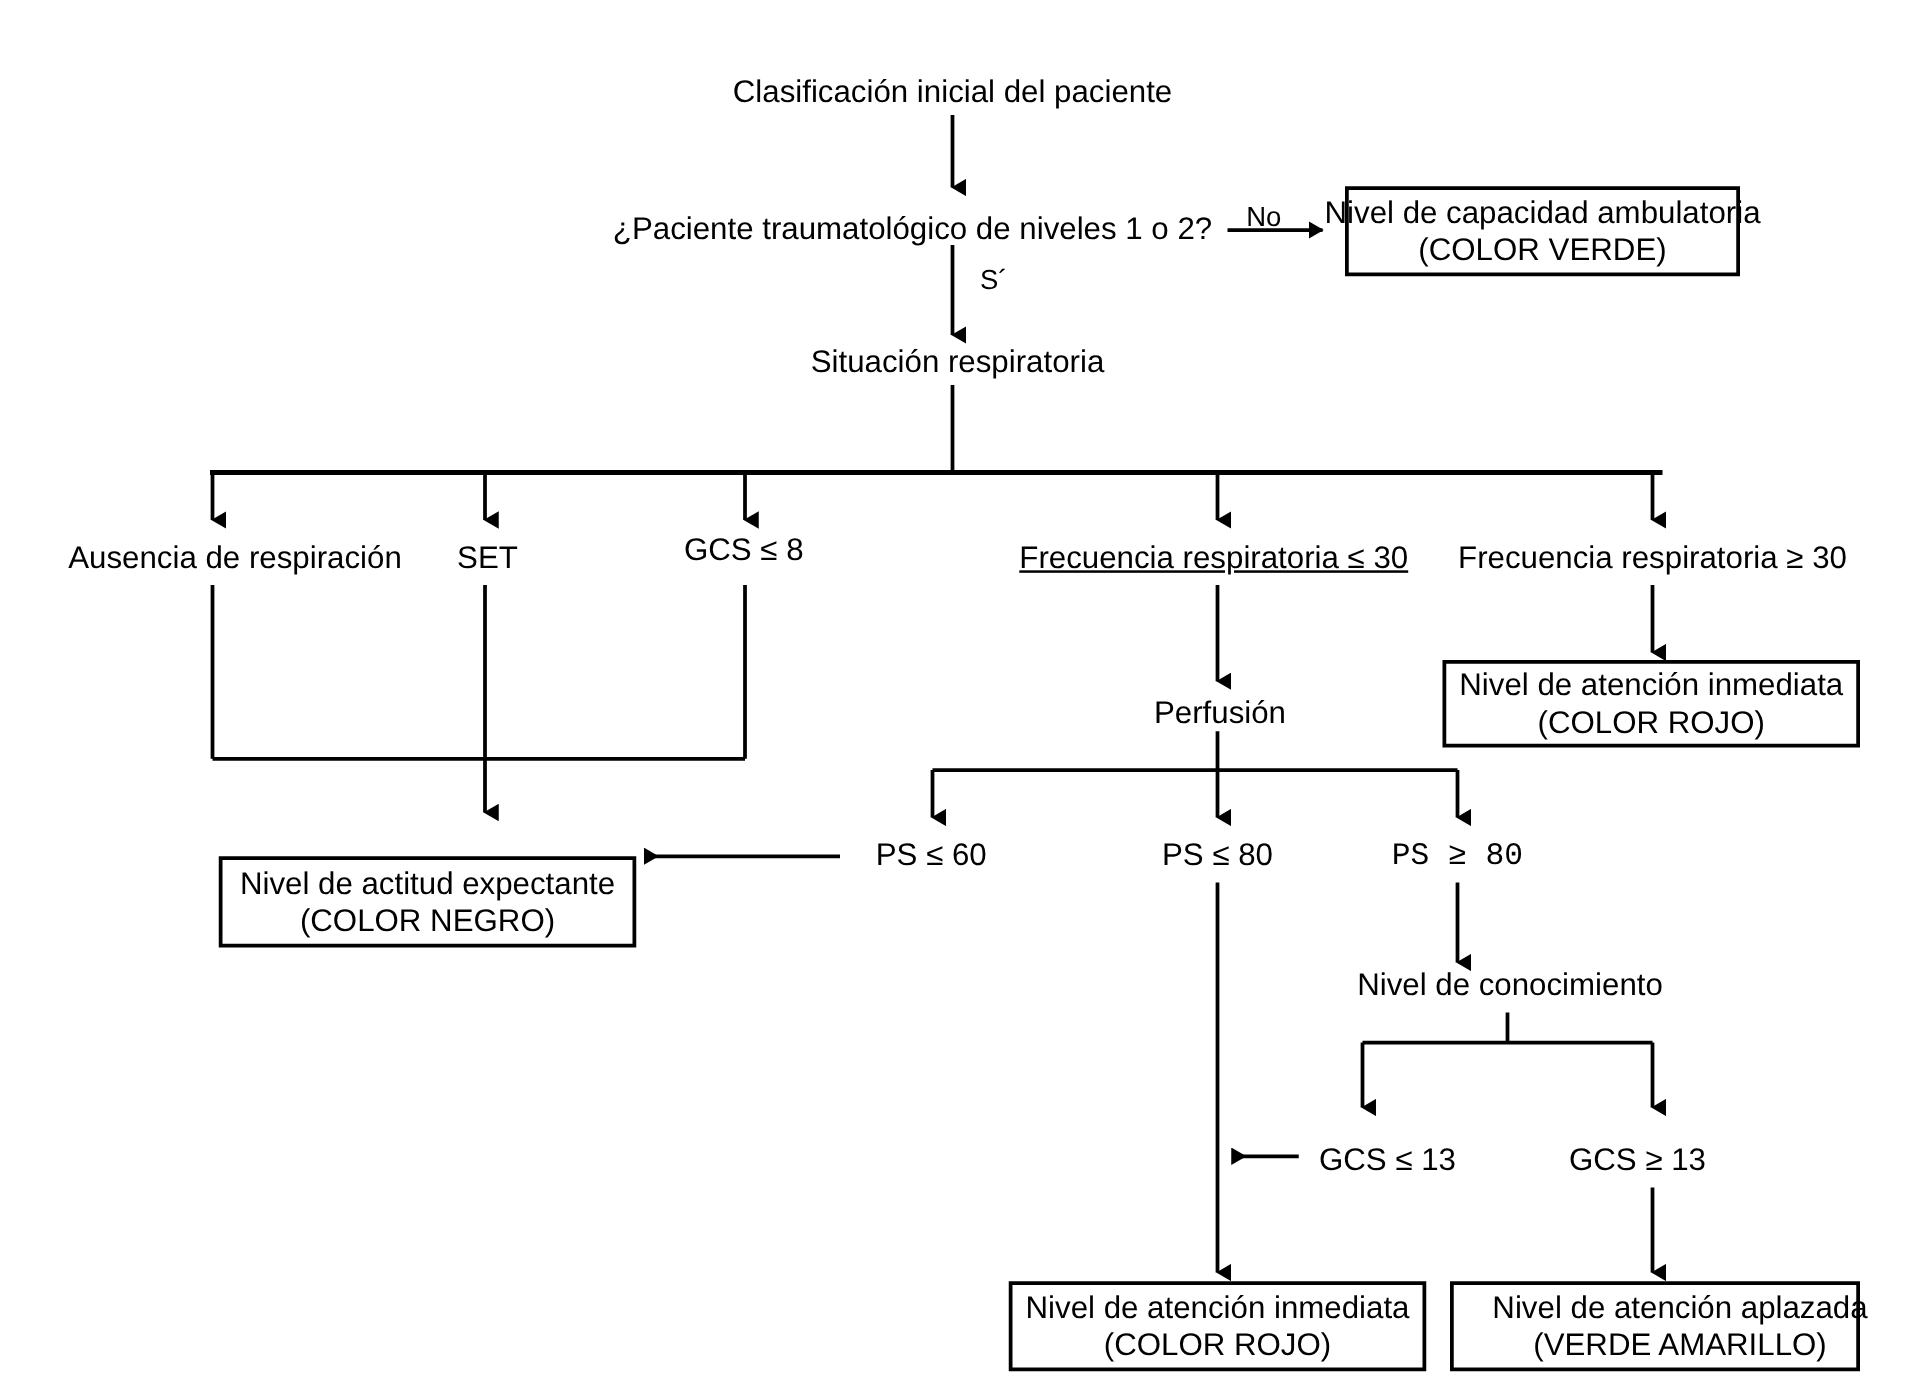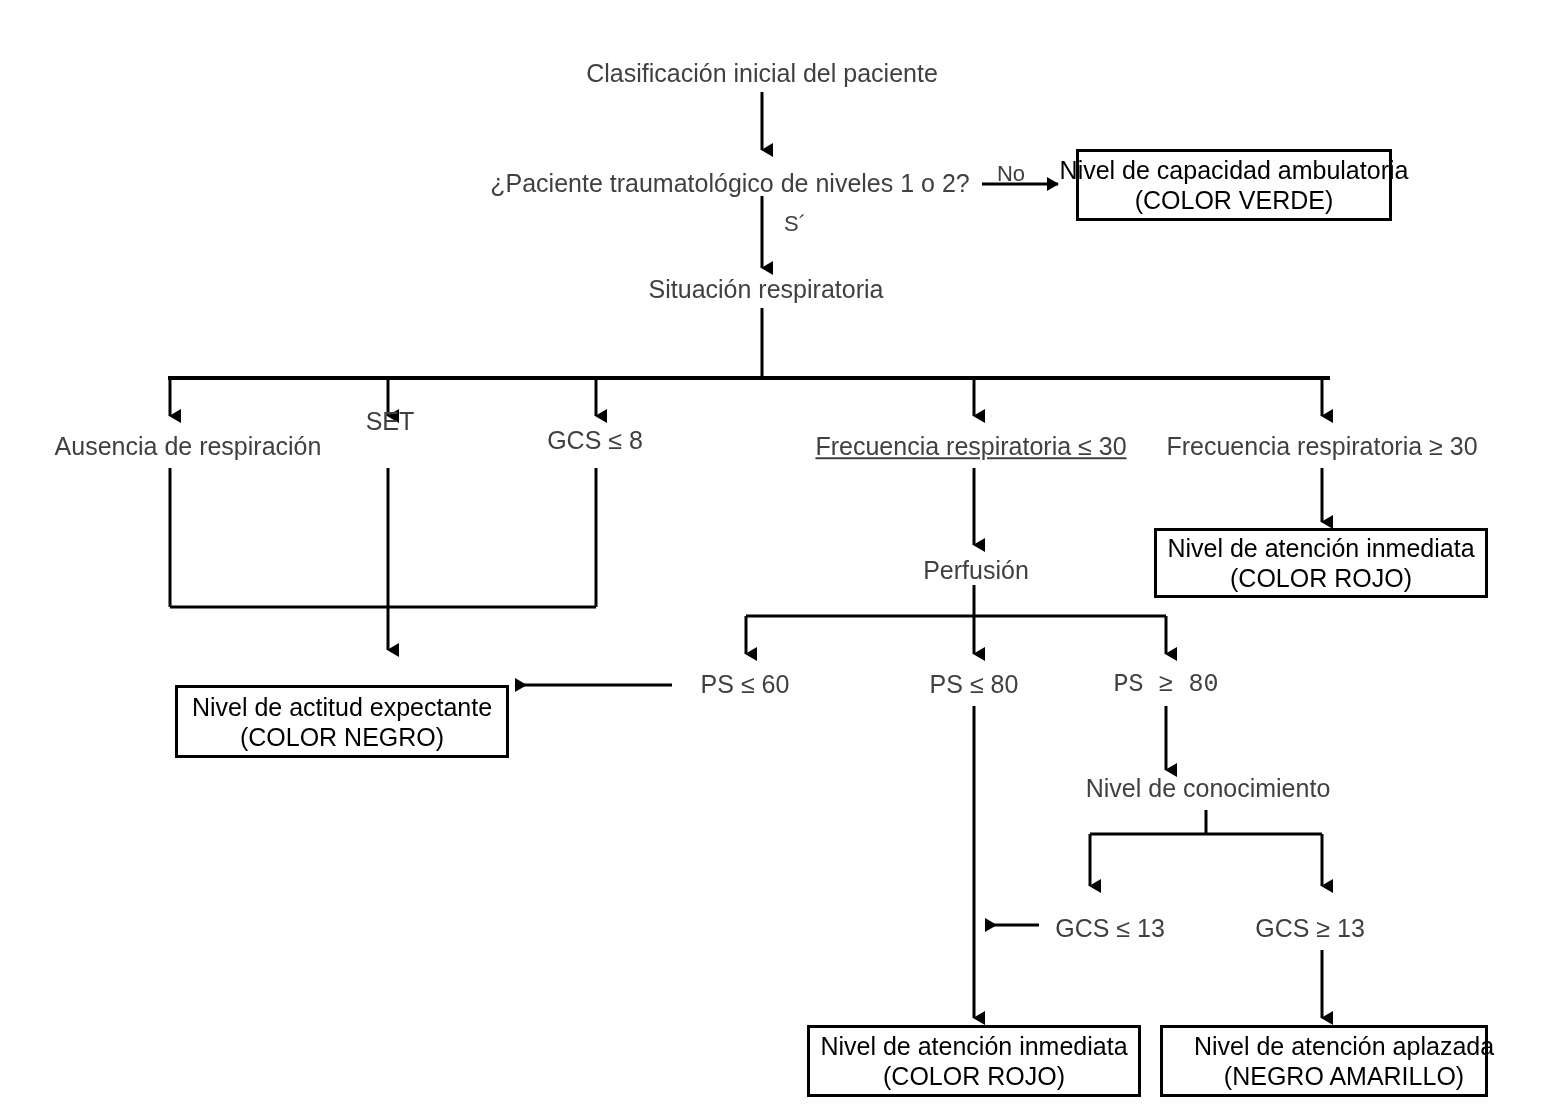--- a/index.html
+++ b/index.html
@@ -19,21 +19,21 @@
     position: absolute;
     left: 0;
     top: 0;
     width: 1545px;
     height: 1116px;
   }
   .node-text {
     position: absolute;
     font-family: "Liberation Sans", sans-serif;
     font-size: 25px;
-    color: #404040;
+    color: #000000;
     white-space: nowrap;
     line-height: 1.18;
     transform: translate(-50%, -50%);
     text-align: center;
   }
   .node-text.small-label {
     font-size: 22px;
   }
   .term-box {
     position: absolute;
@@ -125,21 +125,21 @@
   <div class="node-text" style="left:730px; top:184px;">¿Paciente traumatológico de niveles 1 o 2?</div>
 
   <div class="node-text small-label" style="left:1011px; top:174px;">No</div>
 
   <div class="node-text small-label" style="left:795px; top:224px;">S´</div>
 
   <div class="node-text" style="left:766px; top:290px;">Situación respiratoria</div>
 
   <div class="node-text" style="left:188px; top:447px;">Ausencia de respiración</div>
 
-  <div class="node-text" style="left:390px; top:422px;">SET</div>
+  <div class="node-text" style="left:390px; top:447px;">SET</div>
 
   <div class="node-text" style="left:595px; top:441px;text-align:center;">GCS ≤ 8</div>
 
   <div class="node-text" style="left:971px; top:447px;text-decoration:underline;">Frecuencia respiratoria ≤ 30</div>
 
   <div class="node-text" style="left:1322px; top:447px;">Frecuencia respiratoria ≥ 30</div>
 
   <div class="node-text" style="left:976px; top:571px;">Perfusión</div>
 
   <div class="node-text" style="left:745px; top:685px;">PS ≤ 60</div>
@@ -169,16 +169,16 @@
     <span class="line2">(COLOR NEGRO)</span>
   </div>
 
   <div class="term-box" style="left:807px; top:1025px; width:334px; height:72px;">
     <span class="line1">Nivel de atención inmediata</span>
     <span class="line2">(COLOR ROJO)</span>
   </div>
 
   <div class="term-box" style="left:1160px; top:1025px; width:328px; height:72px;padding-left:40px;">
     <span class="line1">Nivel de atención aplazada</span>
-    <span class="line2">(NEGRO AMARILLO)</span>
+    <span class="line2">(VERDE AMARILLO)</span>
   </div>
 
 </div>
 
 </body></html>

